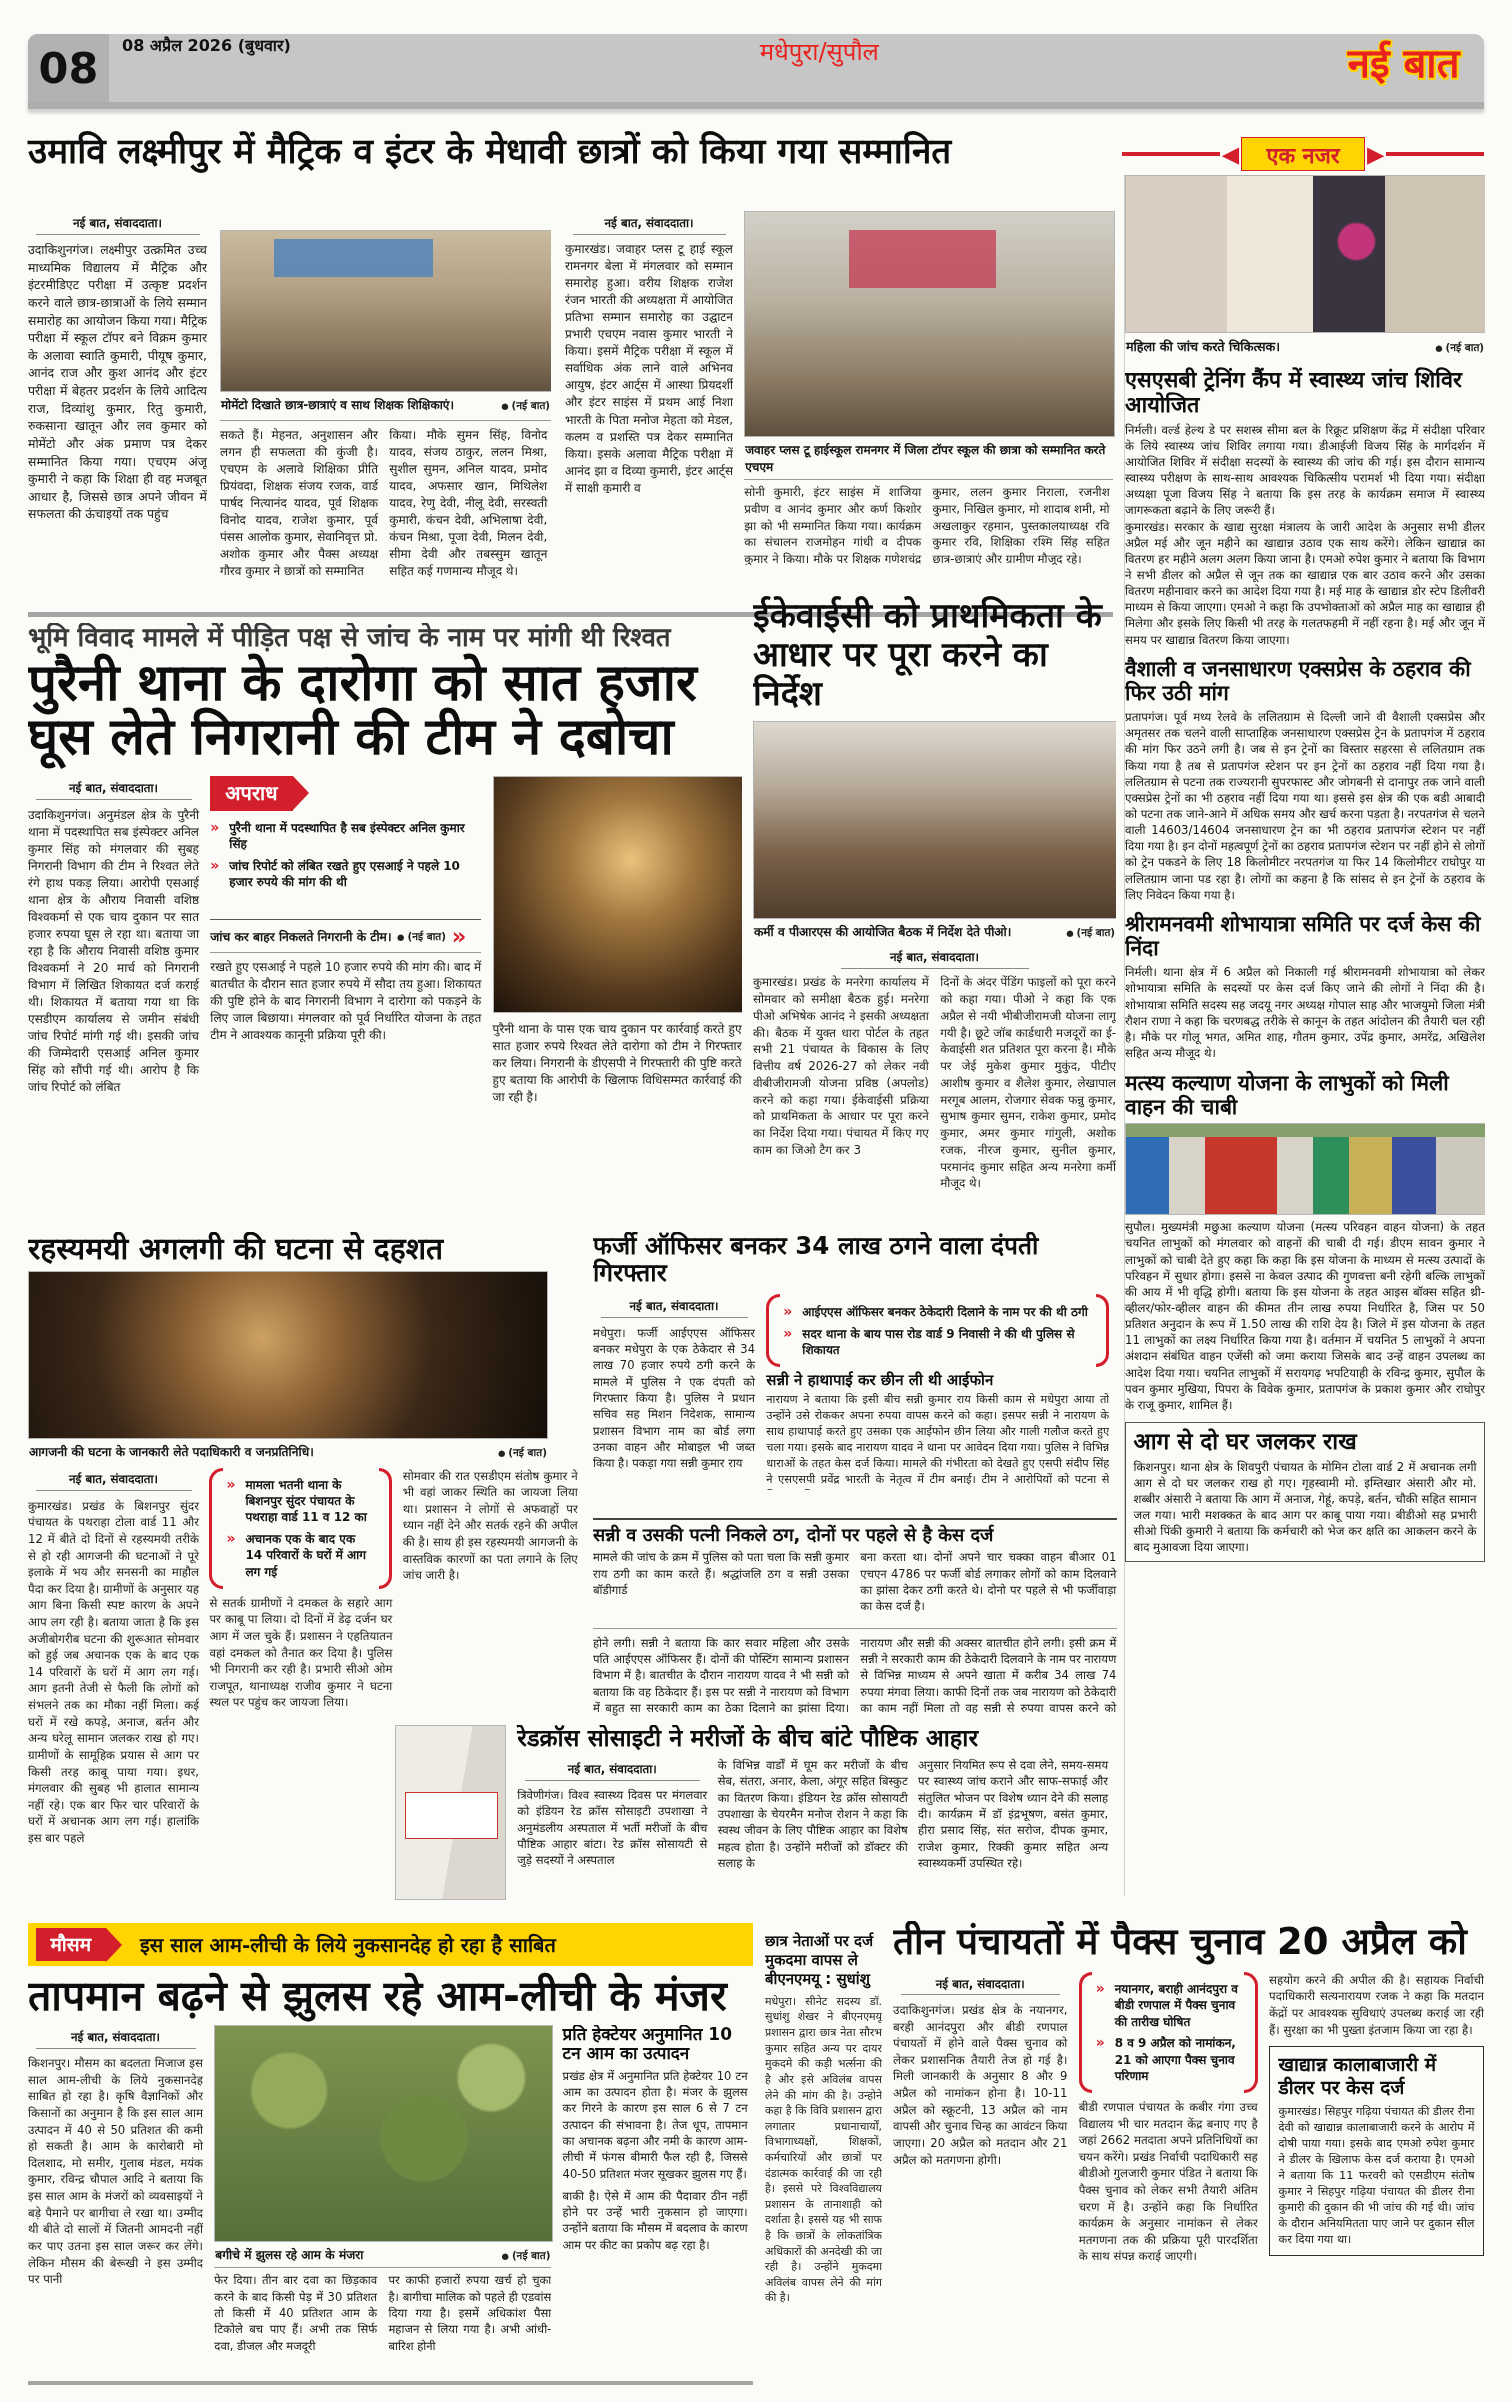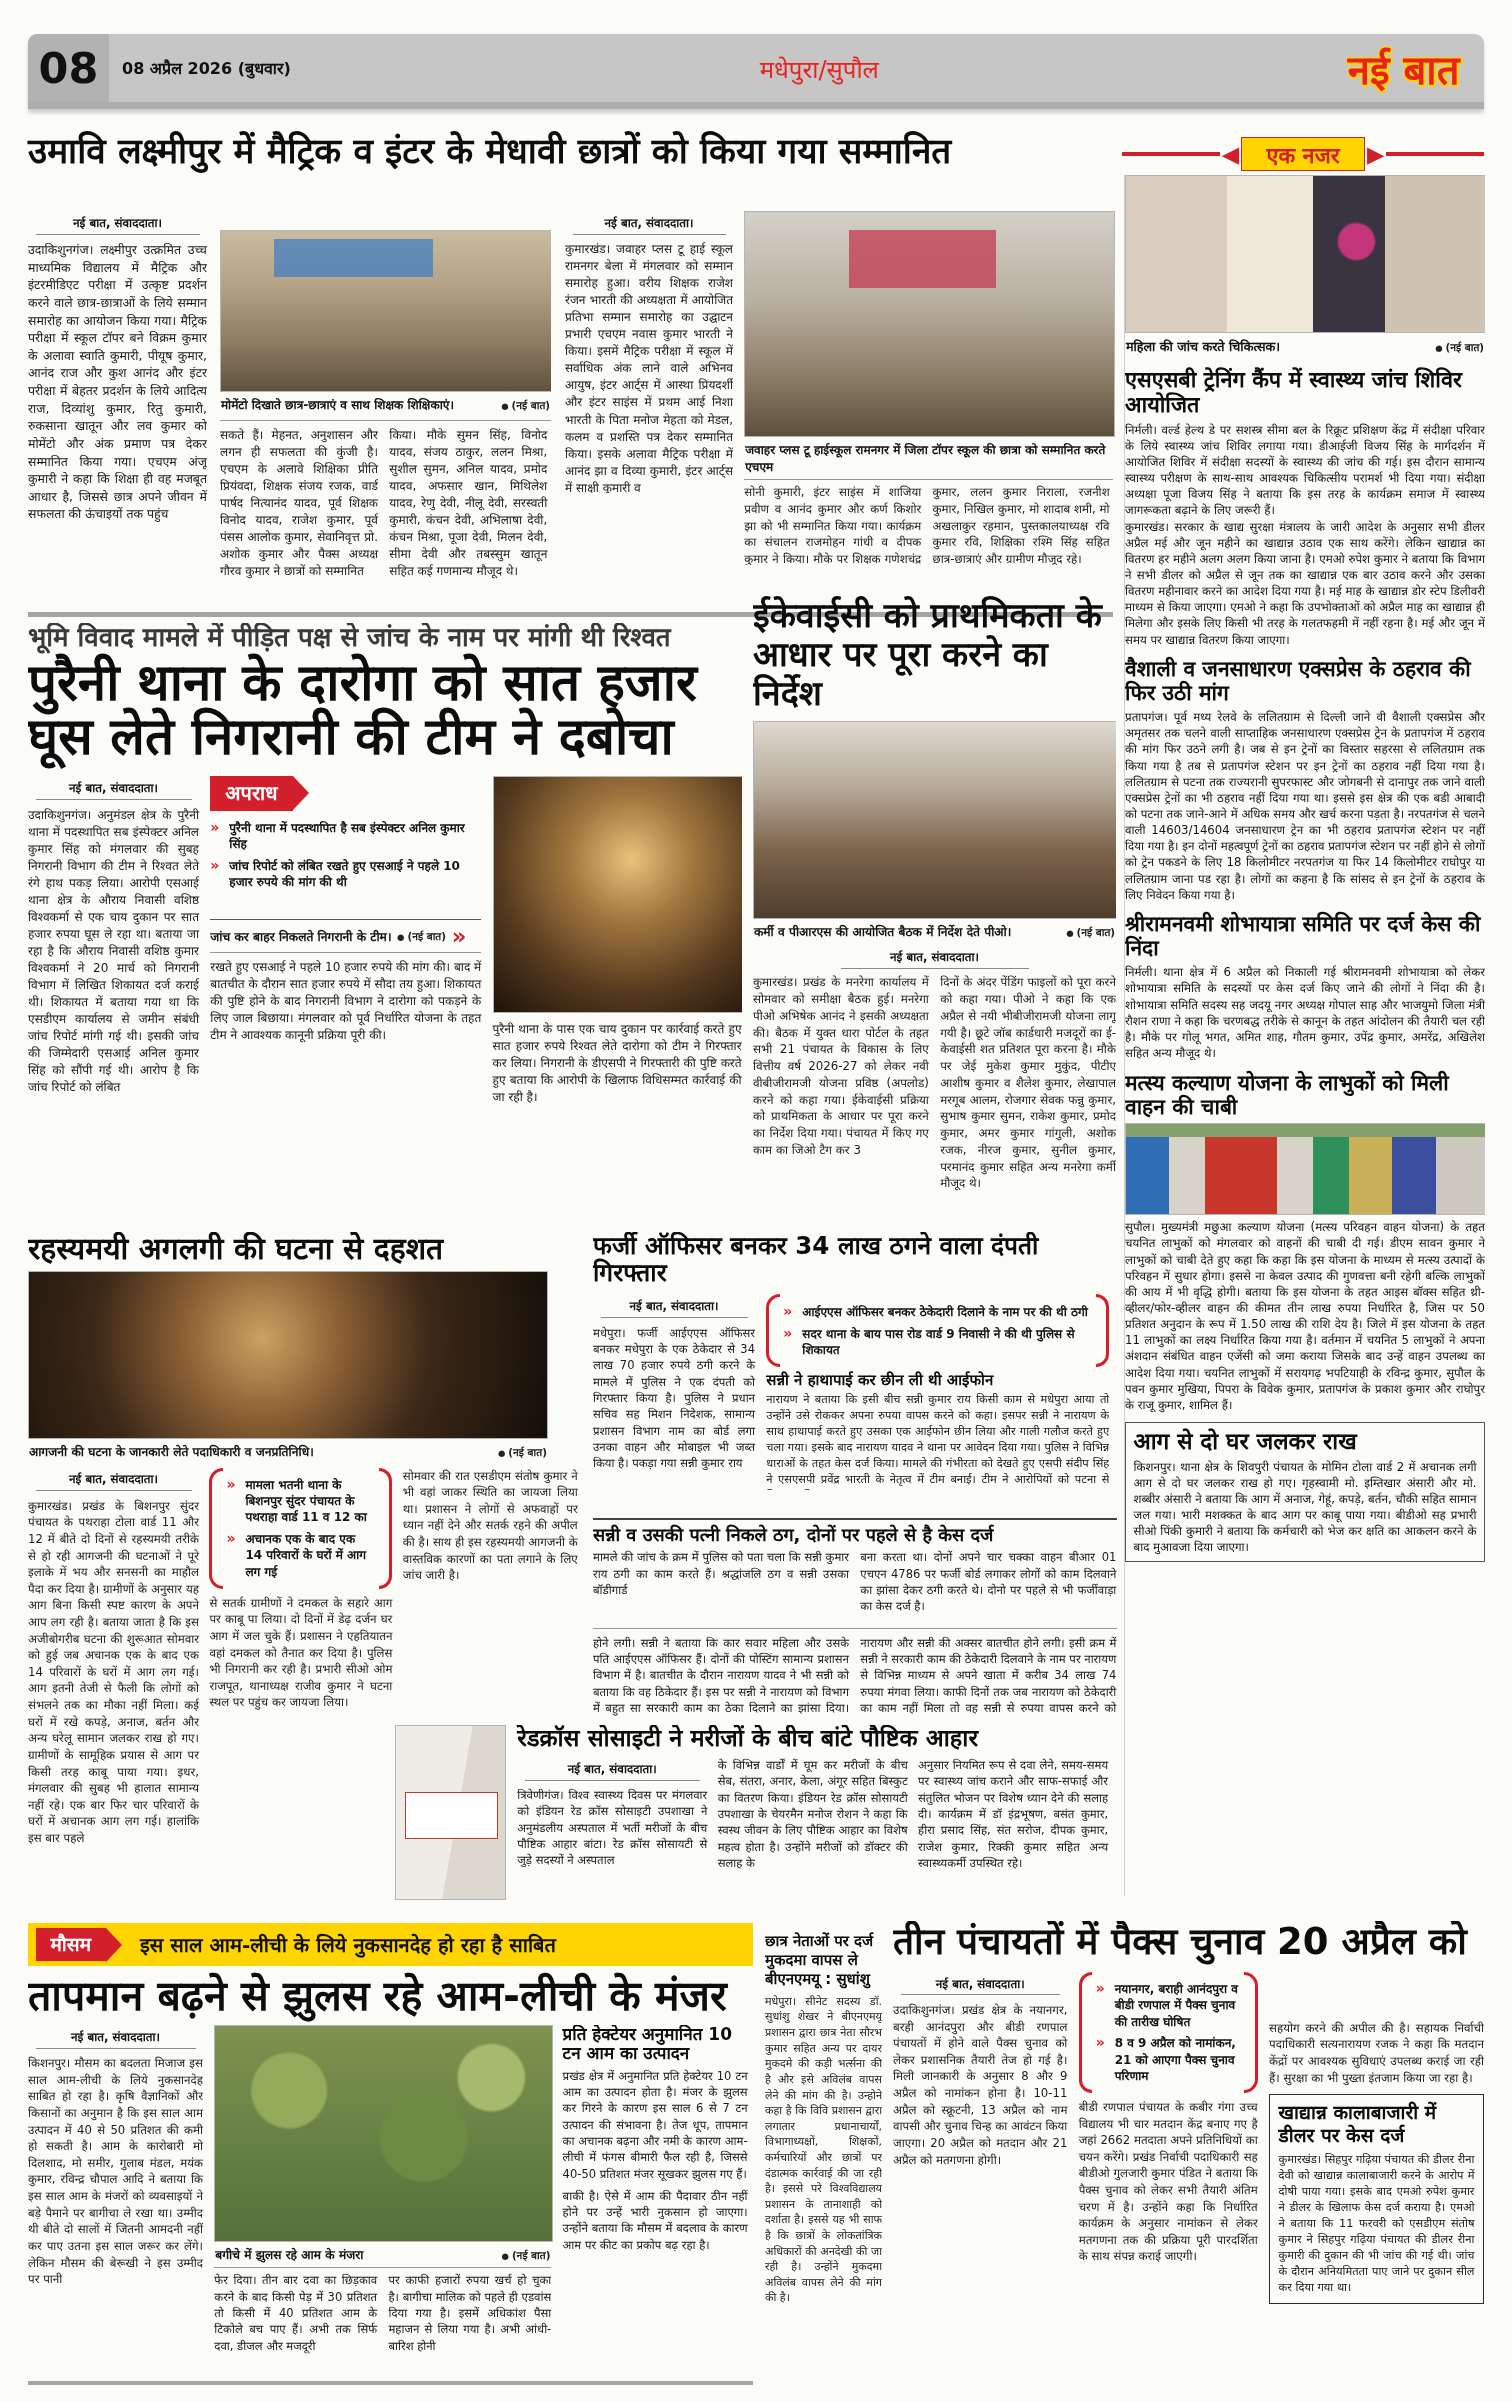--- a/index.html
+++ b/index.html
@@ -42,21 +42,21 @@
   .redarrow{color:#d31f2b;font-weight:900;font-size:22.6px;line-height:1;}
   .flexrow{display:flex;}
   .divider{background:#a5a5a5;}
 </style>
 </head>
 <body>
 
 <div class="sheet">
 
   <div class="abs" style="left:28px;top:34px;width:1456px;height:68px;background:#c6c6c6;border-radius:9.4px 9.4px 0 0;
-              border-bottom:7.5px solid #adadad;box-shadow:0 3.8px 3.8px rgba(0,0,0,.18);display:flex;align-items:center;">
+              border-bottom:7.5px solid #adadad;box-shadow:0 3.8px 3.8px rgba(0,0,0,.18);display:flex;align-items:flex-start;">
     <div style="background:#b2b2b2;height:100%;min-width:81px;display:flex;align-items:center;justify-content:center;
                 font-size:43px;font-weight:900;color:#111;border-radius:9.4px 0 0 0;">08</div>
     <div style="font-size:16px;font-weight:700;color:#111;margin-left:13px;white-space:nowrap;">08 अप्रैल 2026 (बुधवार)</div>
     <div style="flex:1;text-align:center;font-size:24px;font-weight:400;color:#e8231f;">मधेपुरा/सुपौल</div>
     <div style="font-size:40px;font-weight:900;color:#e8231f;margin-right:24.5px;
                 text-shadow:1.9px 1.9px 0 #ffd400,-0.9px -0.9px 0 #ffd400,1.9px -0.9px 0 #ffd400,-0.9px 1.9px 0 #ffd400;">नई बात</div>
   </div>
 
   <div class="abs h" style="left:28px;top:132px;width:1085px;font-size:35px;">उमावि लक्ष्मीपुर में मैट्रिक व इंटर के मेधावी छात्रों को किया गया सम्मानित</div>
 
@@ -281,21 +281,21 @@
         <div class="byline">नई बात, संवाददाता।</div>
         <div class="bodytxt" style="font-size:11.7px;">उदाकिशुनगंज। प्रखंड क्षेत्र के नयानगर, बरही आनंदपुरा और बीडी रणपाल पंचायतों में होने वाले पैक्स चुनाव को लेकर प्रशासनिक तैयारी तेज हो गई है। मिली जानकारी के अनुसार 8 और 9 अप्रैल को नामांकन होना है। 10-11 अप्रैल को स्क्रूटनी, 13 अप्रैल को नाम वापसी और चुनाव चिन्ह का आवंटन किया जाएगा। 20 अप्रैल को मतदान और 21 अप्रैल को मतगणना होगी।</div>
       </div>
       <div style="width:190px;">
         <div class="brbox" style="margin-bottom:5.6px;">
           <div class="bul">नयानगर, बराही आनंदपुरा व बीडी रणपाल में पैक्स चुनाव की तारीख घोषित</div>
           <div class="bul">8 व 9 अप्रैल को नामांकन, 21 को आएगा पैक्स चुनाव परिणाम</div>
         </div>
         <div class="bodytxt" style="font-size:11.7px;">बीडी रणपाल पंचायत के कबीर गंगा उच्च विद्यालय भी चार मतदान केंद्र बनाए गए है जहां 2662 मतदाता अपने प्रतिनिधियों का चयन करेंगे। प्रखंड निर्वाची पदाधिकारी सह बीडीओ गुलजारी कुमार पंडित ने बताया कि पैक्स चुनाव को लेकर सभी तैयारी अंतिम चरण में है। उन्होंने कहा कि निर्धारित कार्यक्रम के अनुसार नामांकन से लेकर मतगणना तक की प्रक्रिया पूरी पारदर्शिता के साथ संपन्न कराई जाएगी।</div>
       </div>
-      <div style="width:228px;margin-top:48px;">
+      <div style="width:228px;">
         <div class="bodytxt" style="font-size:11.7px;">सहयोग करने की अपील की है। सहायक निर्वाची पदाधिकारी सत्यनारायण रजक ने कहा कि मतदान केंद्रों पर आवश्यक सुविधाएं उपलब्ध कराई जा रही हैं। सुरक्षा का भी पुख्ता इंतजाम किया जा रहा है।</div>
         <div style="border:1.9px solid #2b2b2b;padding:6.6px 8.5px;margin-top:7.5px;">
           <div class="h" style="font-size:19px;line-height:1.2;margin-bottom:4.7px;">खाद्यान्न कालाबाजारी में डीलर पर केस दर्ज</div>
           <div class="bodytxt" style="font-size:11.3px;">कुमारखंड। सिहपुर गढ़िया पंचायत की डीलर रीना देवी को खाद्यान्न कालाबाजारी करने के आरोप में दोषी पाया गया। इसके बाद एमओ रुपेश कुमार ने डीलर के खिलाफ केस दर्ज कराया है। एमओ ने बताया कि 11 फरवरी को एसडीएम संतोष कुमार ने सिहपुर गढ़िया पंचायत की डीलर रीना कुमारी की दुकान की भी जांच की गई थी। जांच के दौरान अनियमितता पाए जाने पर दुकान सील कर दिया गया था।</div>
         </div>
       </div>
     </div>
   </div>
 
 </div>

